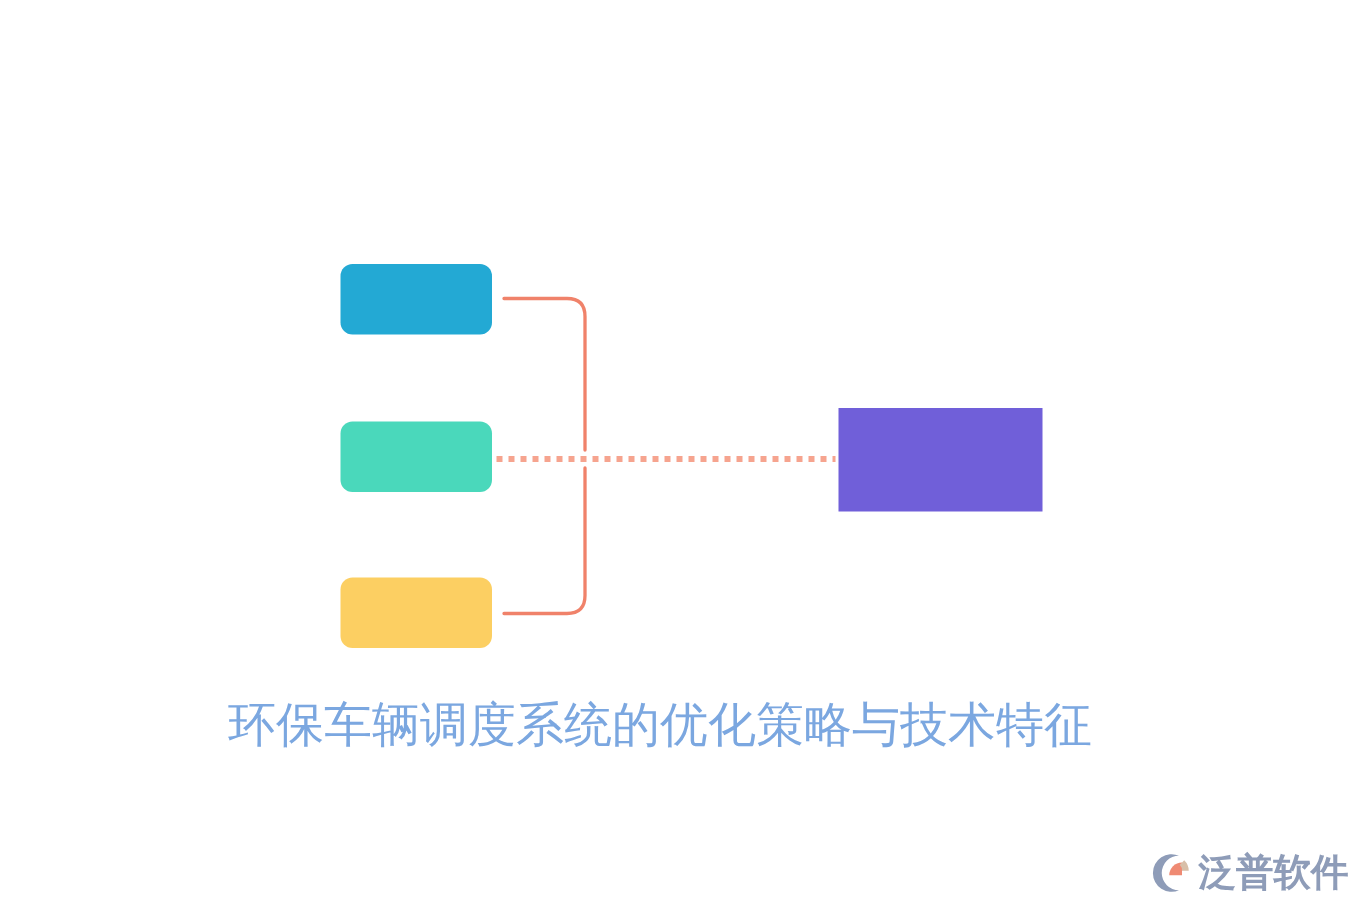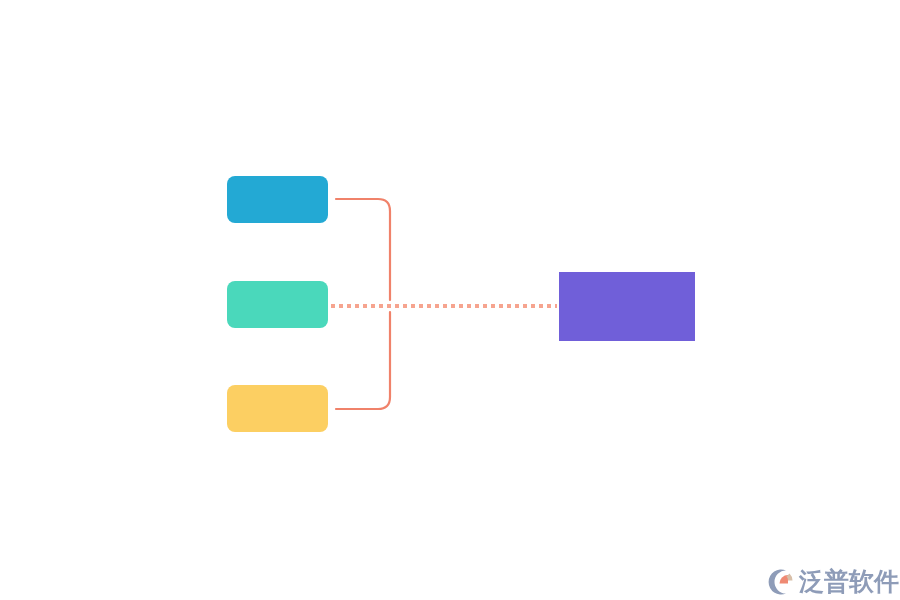--- a/index.html
+++ b/index.html
@@ -124,20 +124,21 @@
 
     <div class="node node-round" id="node-cyan" style="background:#23a9d4;"></div>
 
     <div class="node node-round" id="node-green" style="background:#4ad8bb;"></div>
 
     <div class="node node-round" id="node-amber" style="background:#fccf62;"></div>
 
     <div class="node node-sharp" id="node-purple" style="background:#705fd9;"></div>
   </div>
 
+  <div id="title">环保车辆调度系统的优化策略与技术特征</div>
 
   <div id="logo">
     <div id="logo-row">
       <svg id="logo-mark" viewBox="0 0 60 60" xmlns="http://www.w3.org/2000/svg">
         <path d="M40 7 A25 25 0 1 0 40 53 A20 20 0 1 1 40 7 Z" fill="#8e9cb8"></path>
         <path d="M44 16 A17 17 0 0 0 27 33 L44 33 Z" fill="#ef8a73"></path>
         <path d="M47 13 A20 20 0 0 1 53 27 L44 27 A11 11 0 0 0 41 19 Z" fill="#d8bfa8"></path>
       </svg>
       <div id="logo-wordmark">泛普软件</div>
     </div>

